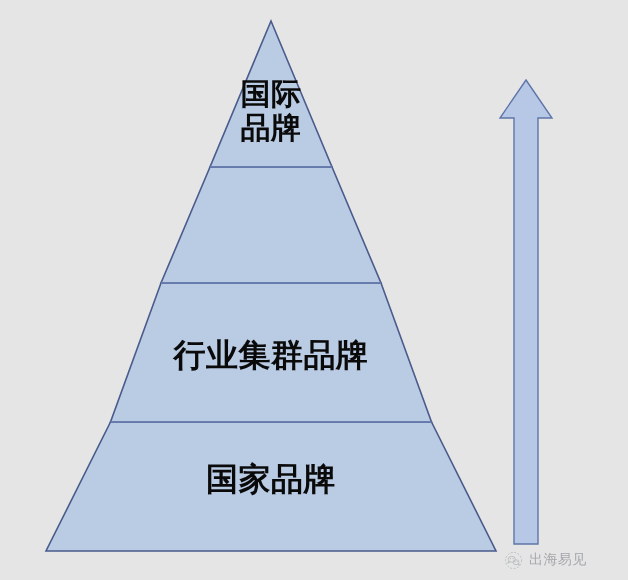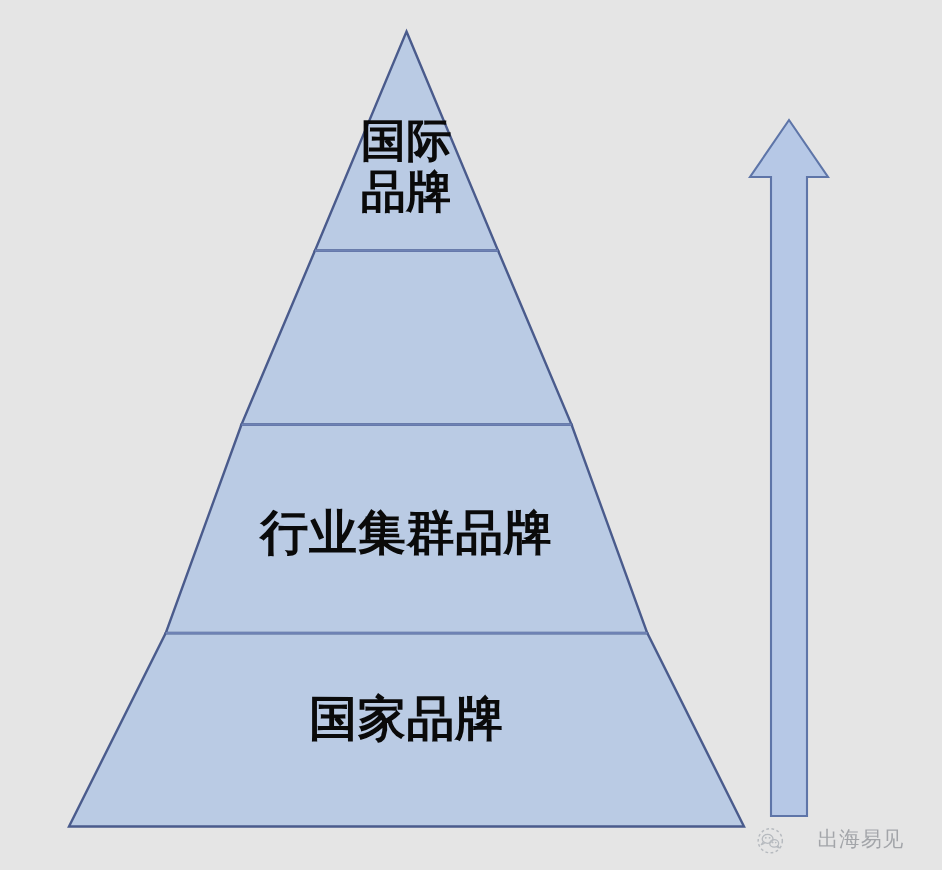--- a/index.html
+++ b/index.html
@@ -67,21 +67,21 @@
     width: 320px;
     font-size: 32px;
   }
   #watermark {
     position: absolute;
     left: 503px;
     top: 546px;
     height: 28px;
     display: flex;
     align-items: center;
-    gap: 21px;
+    gap: 5px;
     opacity: 0.62;
   }
   #watermark-logo {
     width: 21px;
     height: 21px;
     flex: 0 0 21px;
     display: block;
   }
   #watermark-text {
     font-size: 14px;

